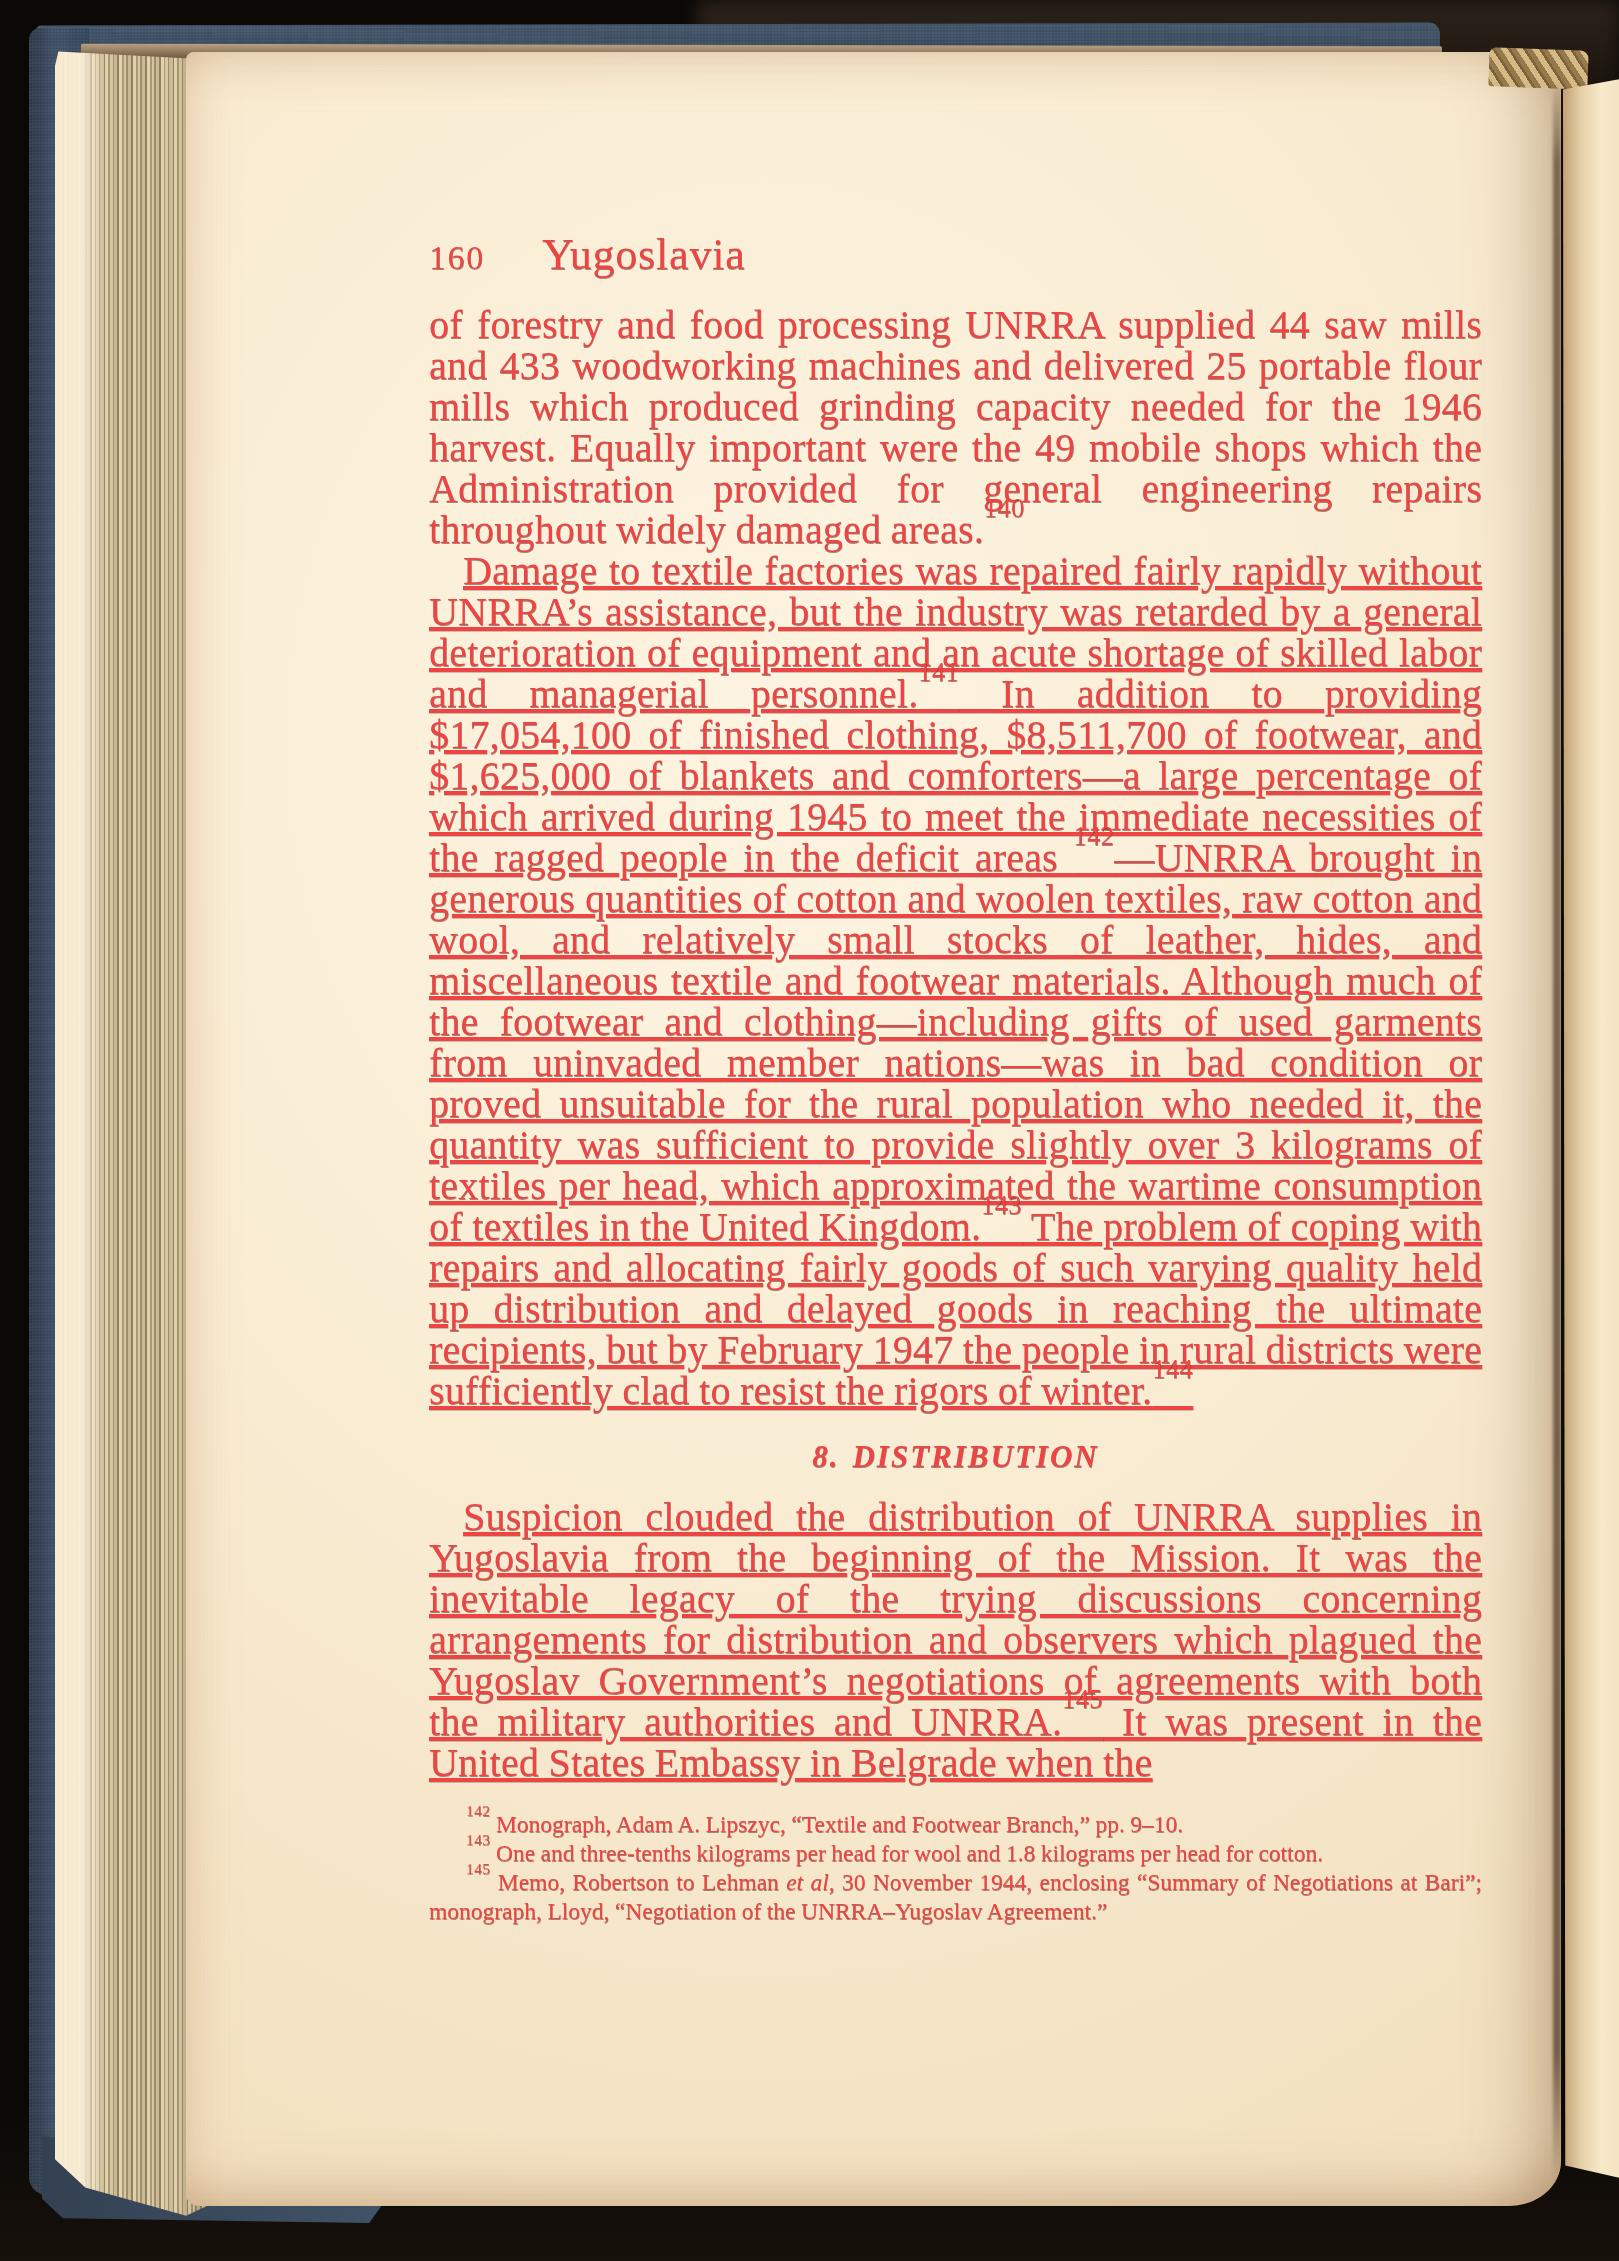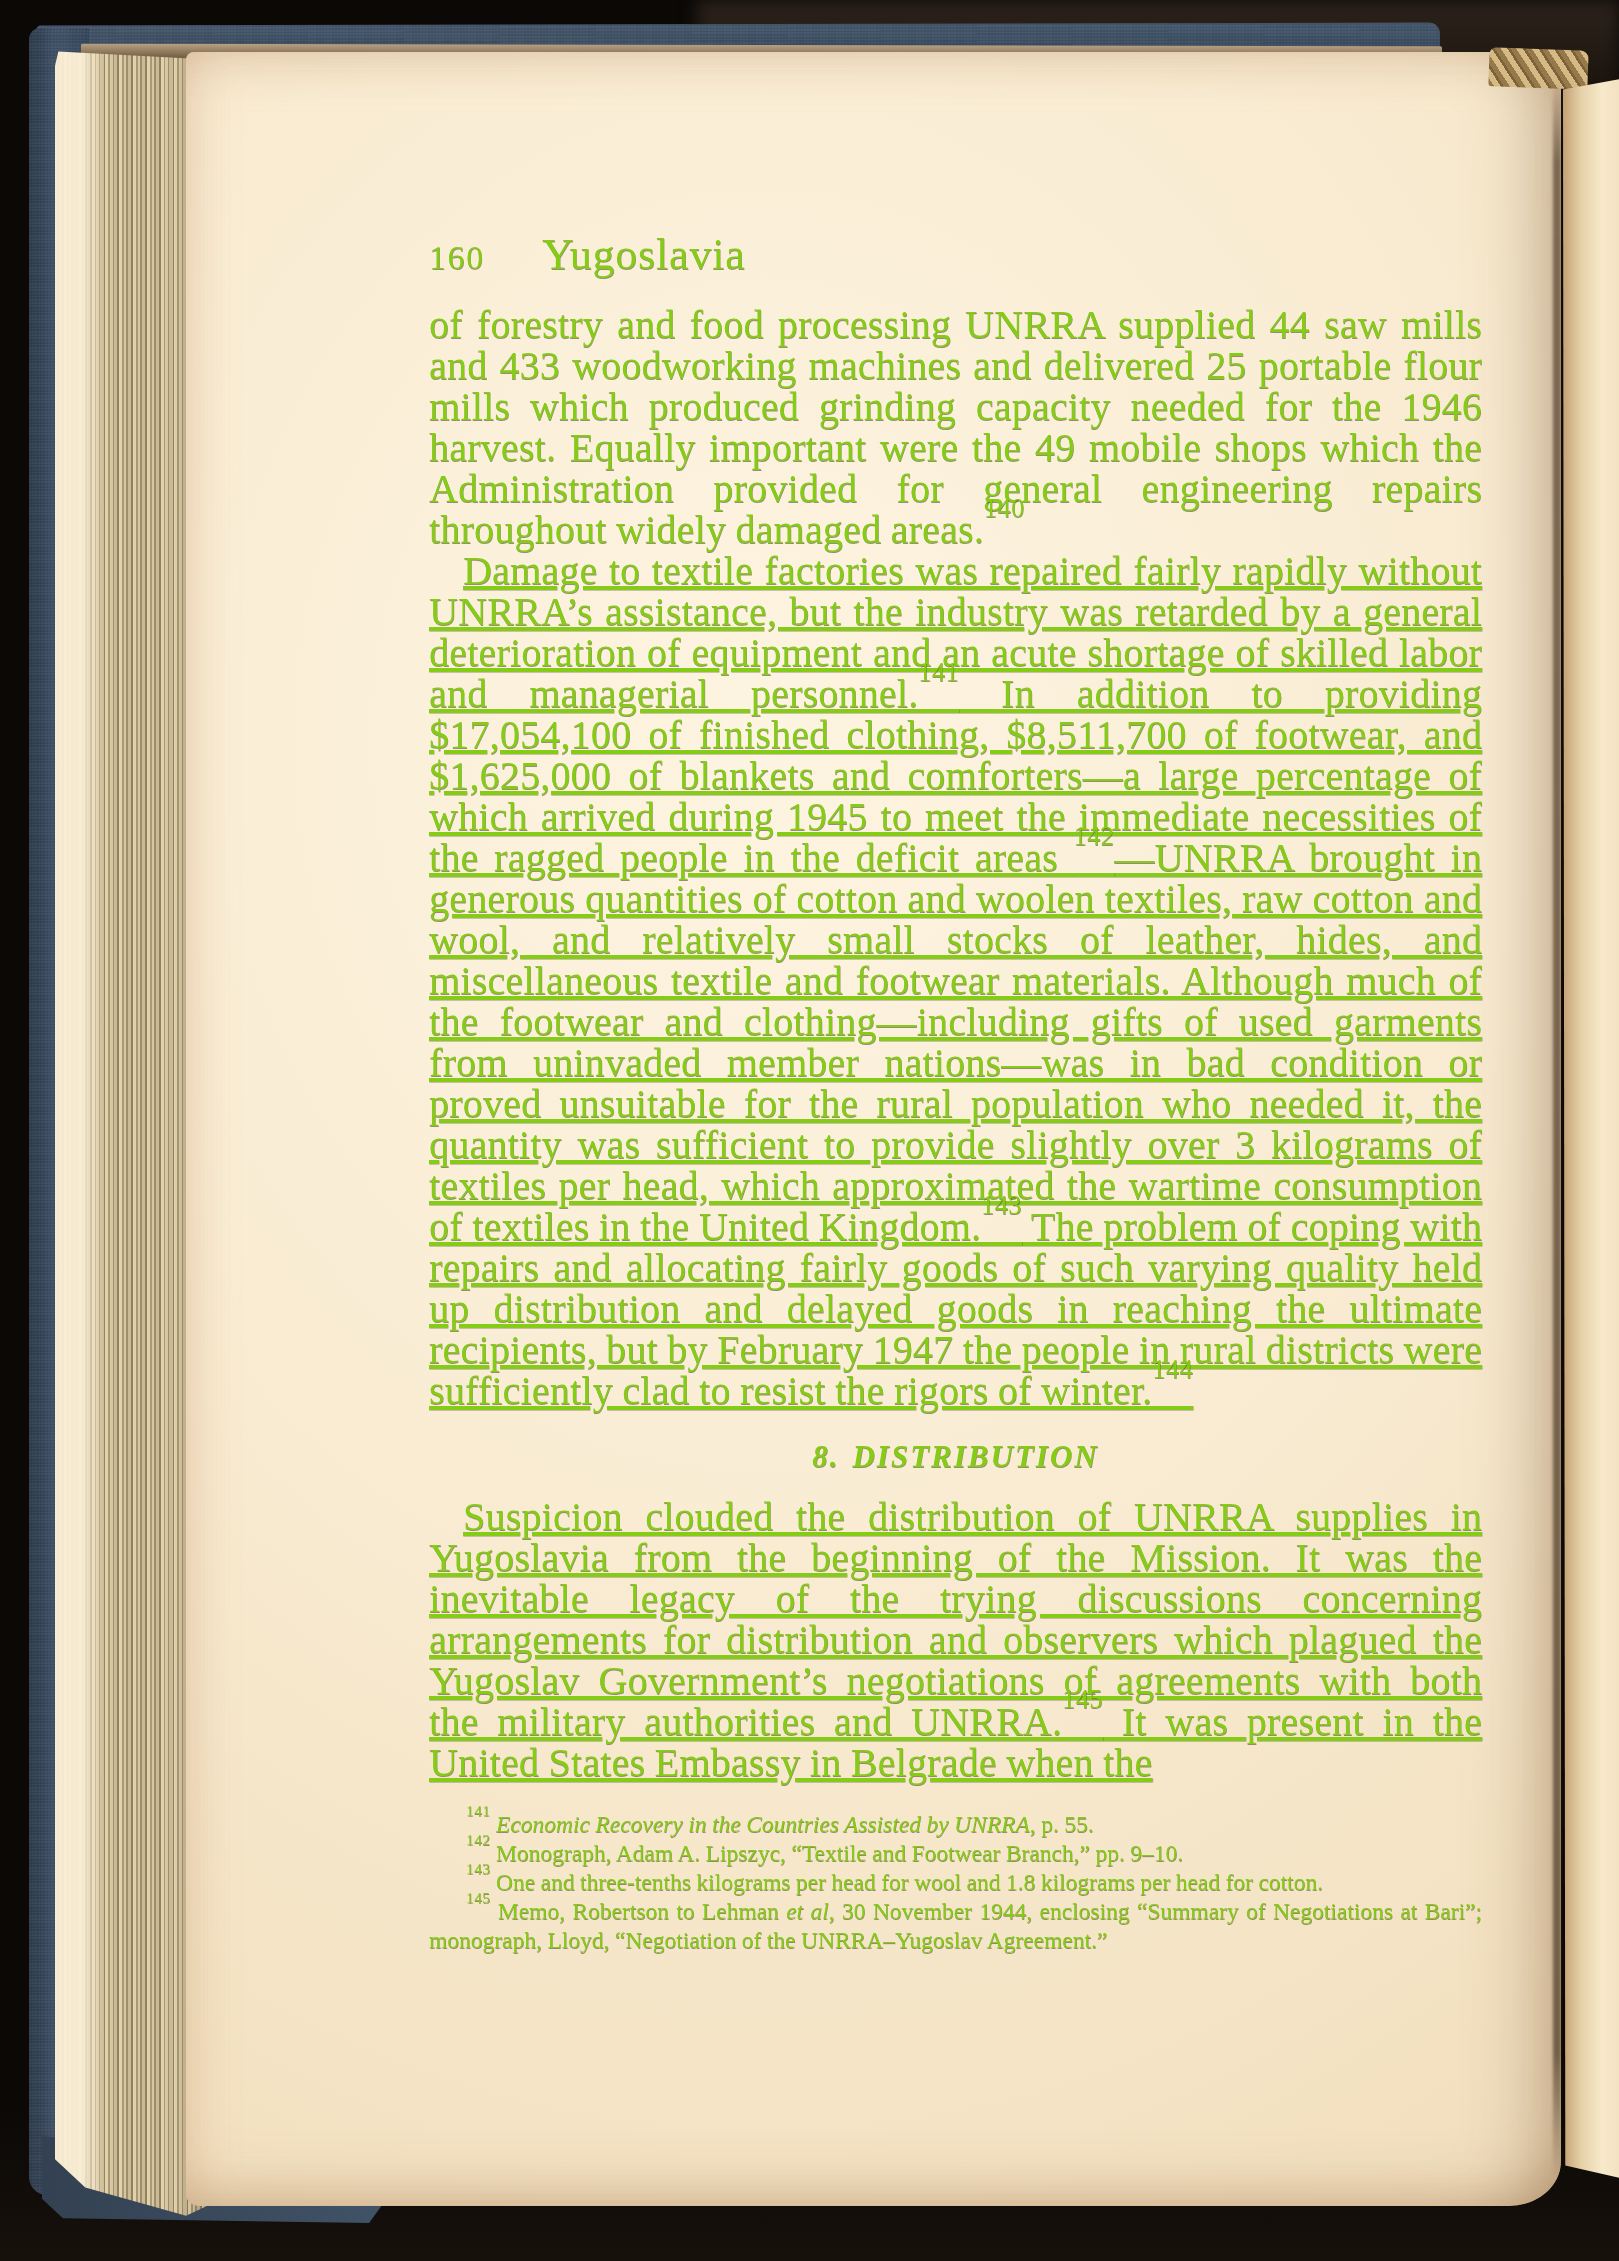--- a/index.html
+++ b/index.html
@@ -55,21 +55,21 @@
       background:linear-gradient(180deg,rgba(55,38,22,0) 0%,rgba(55,38,22,.55) 4%,rgba(55,38,22,.6) 94%,rgba(55,38,22,0) 100%);
       filter:blur(1.6px);border-radius:3.2px;}
   .facing-page{position:absolute;left:1563px;top:79px;width:57px;height:2099px;
       background:linear-gradient(90deg,#c3a173 0%,#e6d1a9 32%,#f7e9ca 68%,#f2e2c1 100%);
       clip-path:polygon(0 0.5%, 100% 0, 100% 100%, 4% 99.4%);}
   .headband{position:absolute;left:1489px;top:49px;width:99px;height:39px;
       background:repeating-linear-gradient(55deg,#96794a 0 4.9px,#d6ba86 4.9px 10.5px,#7c6238 10.5px 13px);
       border-radius:6.5px 8px 3.2px 3.2px;transform:rotate(2deg);}
 
   
-  .text-area{position:absolute;left:429px;top:229px;width:1053px;color:#84cc16;}
+  .text-area{position:absolute;left:429px;top:229px;width:1053px;color:#ef4444;}
   .text-area *{margin:0;}
   .page-header{display:flex;align-items:baseline;margin-bottom:24px;}
   .folio{width:113px;font-size:34px;letter-spacing:1.6px;}
   .running-head{flex:1;text-align:left;font-size:44px;letter-spacing:0.8px;}
   .header-spacer{width:113px;}
   .ink{text-shadow:0.4px 0.5px 0.6px rgba(62,38,26,.5);}
   .body-par{font-size:40px;line-height:41px;text-align:justify;word-spacing:-0.8px;
             letter-spacing:0.2px;hyphens:none;}
   .body-par.indent{text-indent:34px;text-decoration:underline;}
   sup{font-size:66%;line-height:0;position:relative;top:-0.45em;letter-spacing:0.4px;
@@ -112,20 +112,19 @@
     </div>
 
     <p class="body-par">of forestry and food processing UNRRA supplied 44 saw mills and 433 woodworking machines and delivered 25 portable flour mills which produced grinding capacity needed for the 1946 harvest. Equally important were the 49 mobile shops which the Administration provided for general engineering repairs throughout widely damaged areas.<sup>140</sup></p>
     <p class="body-par indent">Damage to textile factories was repaired fairly rapidly without UNRRA’s assistance, but the industry was retarded by a general deterioration of equipment and an acute shortage of skilled labor and managerial personnel.<sup>141</sup> In addition to providing $17,054,100 of finished clothing, $8,511,700 of footwear, and $1,625,000 of blankets and comforters—a large percentage of which arrived during 1945 to meet the immediate necessities of the ragged people in the deficit areas <sup>142</sup>—UNRRA brought in generous quantities of cotton and woolen textiles, raw cotton and wool, and relatively small stocks of leather, hides, and miscellaneous textile and footwear materials. Although much of the footwear and clothing—including gifts of used garments from uninvaded member nations—was in bad condition or proved unsuitable for the rural population who needed it, the quantity was sufficient to provide slightly over 3 kilograms of textiles per head, which approximated the wartime consumption of textiles in the United Kingdom.<sup>143</sup> The problem of coping with repairs and allocating fairly goods of such varying quality held up distribution and delayed goods in reaching the ultimate recipients, but by February 1947 the people in rural districts were sufficiently clad to resist the rigors of winter.<sup>144</sup></p>
 
     <h2 class="section-heading">8. DISTRIBUTION</h2>
 
     <p class="body-par indent">Suspicion clouded the distribution of UNRRA supplies in Yugoslavia from the beginning of the Mission. It was the inevitable legacy of the trying discussions concerning arrangements for distribution and observers which plagued the Yugoslav Government’s negotiations of agreements with both the military authorities and UNRRA.<sup>145</sup> It was present in the United States Embassy in Belgrade when the</p>
 
     <div class="footnotes">
-      <p class="footnote"><sup>141</sup><i> Economic Recovery in the Countries Assisted by UNRRA</i>, p. 55.</p>
       <p class="footnote"><sup>142</sup> Monograph, Adam A. Lipszyc, “Textile and Footwear Branch,” pp. 9–10.</p>
       <p class="footnote"><sup>143</sup> One and three-tenths kilograms per head for wool and 1.8 kilograms per head for cotton.</p>
       <p class="footnote"><sup>145</sup> Memo, Robertson to Lehman <i>et al</i>, 30 November 1944, enclosing “Summary of Negotiations at Bari”; monograph, Lloyd, “Negotiation of the UNRRA–Yugoslav Agreement.”</p>
     </div>
   </div>
 </div>
 
 
 </body></html>

